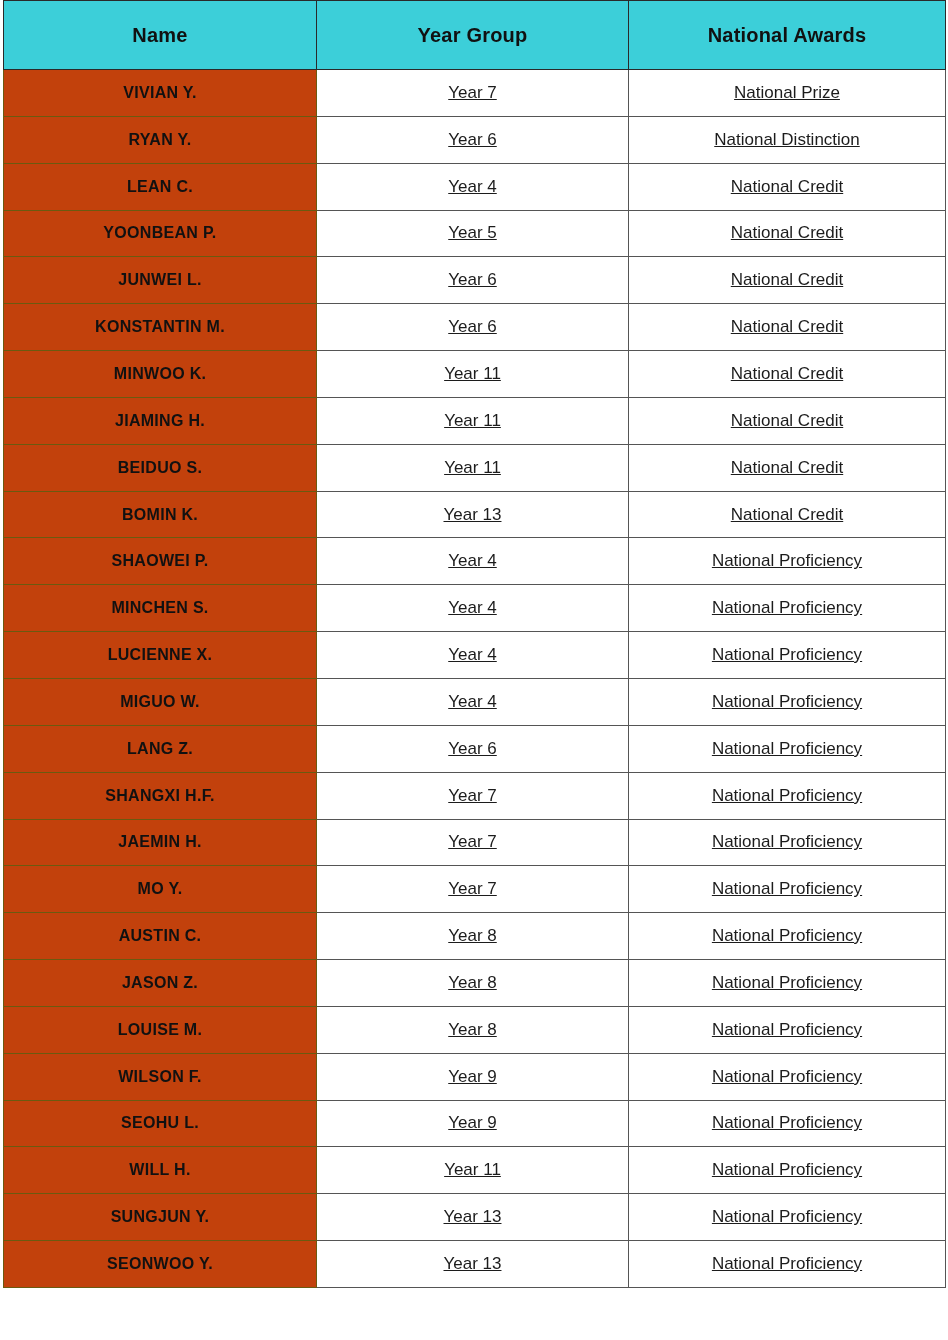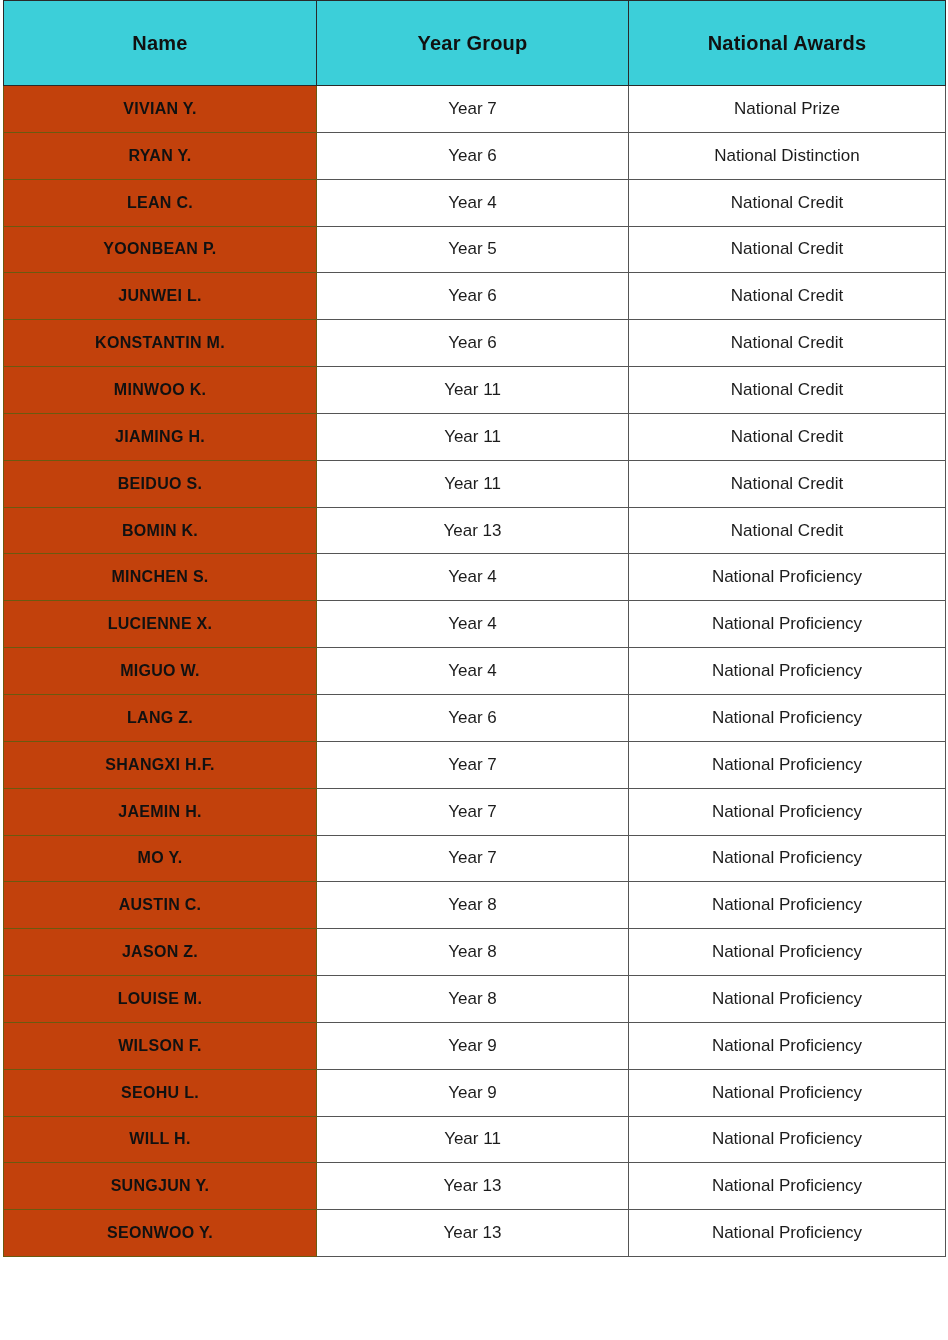--- a/index.html
+++ b/index.html
@@ -28,21 +28,21 @@
   thead th {
     height: 52px;
     background: #3CCFD9;
     color: #111111;
     font-size: 20px;
     font-weight: 700;
     letter-spacing: 0.2px;
     text-align: center;
     vertical-align: middle;
     border: 1px solid #2a2a2a;
-    padding: 16px;
+    padding: 8px;
   }
 
   tbody td {
     height: 45.85px;
     padding: 0;
     text-align: center;
     vertical-align: middle;
     border: 1px solid #4a4a4a;
   }
 
@@ -55,20 +55,21 @@
     border-color: #6b5a10;
   }
 
   td.year-cell,
   td.award-cell {
     background: #ffffff;
     color: #1c1c1c;
     font-size: 17px;
     font-weight: 400;
     border-color: #555555;
+    text-decoration: underline;
   }
 </style>
 </head>
 <body>
 
 <table class="awards-table">
   <colgroup>
     <col class="col-name">
     <col class="col-year">
     <col class="col-award">
@@ -125,20 +126,25 @@
         <td class="name-cell">BEIDUO S.</td>
         <td class="year-cell">Year 11</td>
         <td class="award-cell">National Credit</td>
       </tr>
       <tr>
         <td class="name-cell">BOMIN K.</td>
         <td class="year-cell">Year 13</td>
         <td class="award-cell">National Credit</td>
       </tr>
       <tr>
+        <td class="name-cell">SHAOWEI P.</td>
+        <td class="year-cell">Year 4</td>
+        <td class="award-cell">National Proficiency</td>
+      </tr>
+      <tr>
         <td class="name-cell">MINCHEN S.</td>
         <td class="year-cell">Year 4</td>
         <td class="award-cell">National Proficiency</td>
       </tr>
       <tr>
         <td class="name-cell">LUCIENNE X.</td>
         <td class="year-cell">Year 4</td>
         <td class="award-cell">National Proficiency</td>
       </tr>
       <tr>

